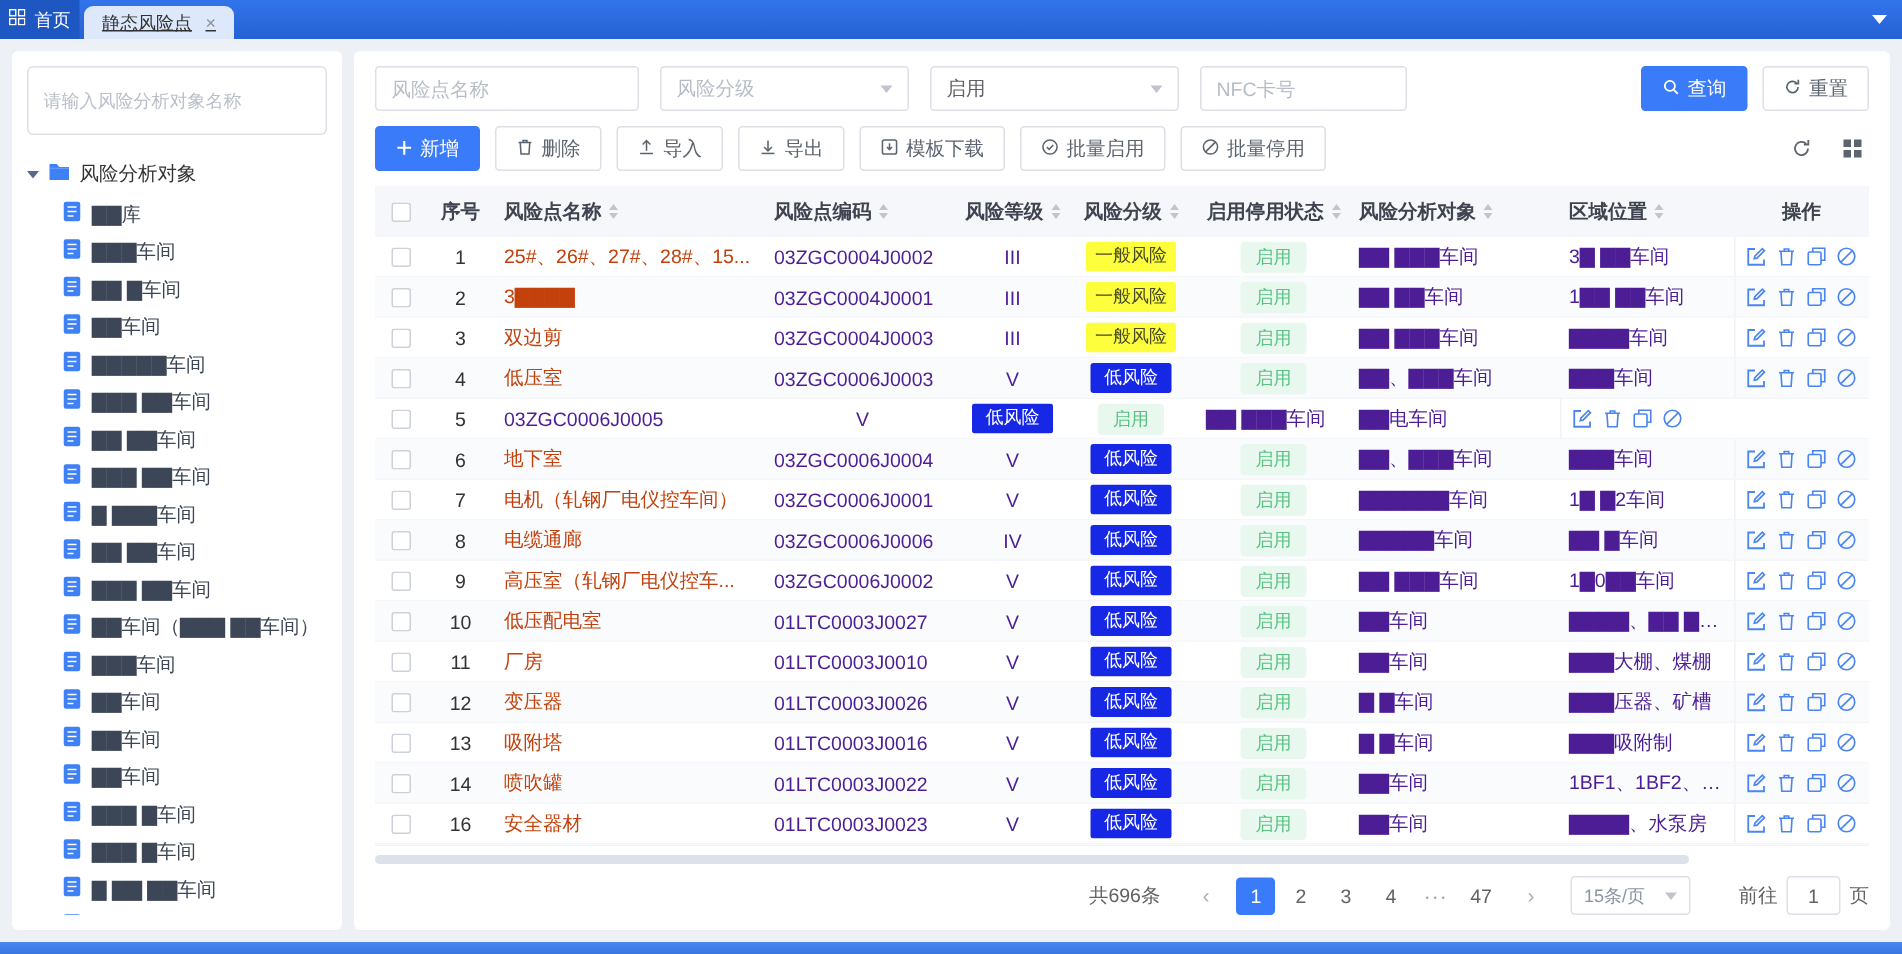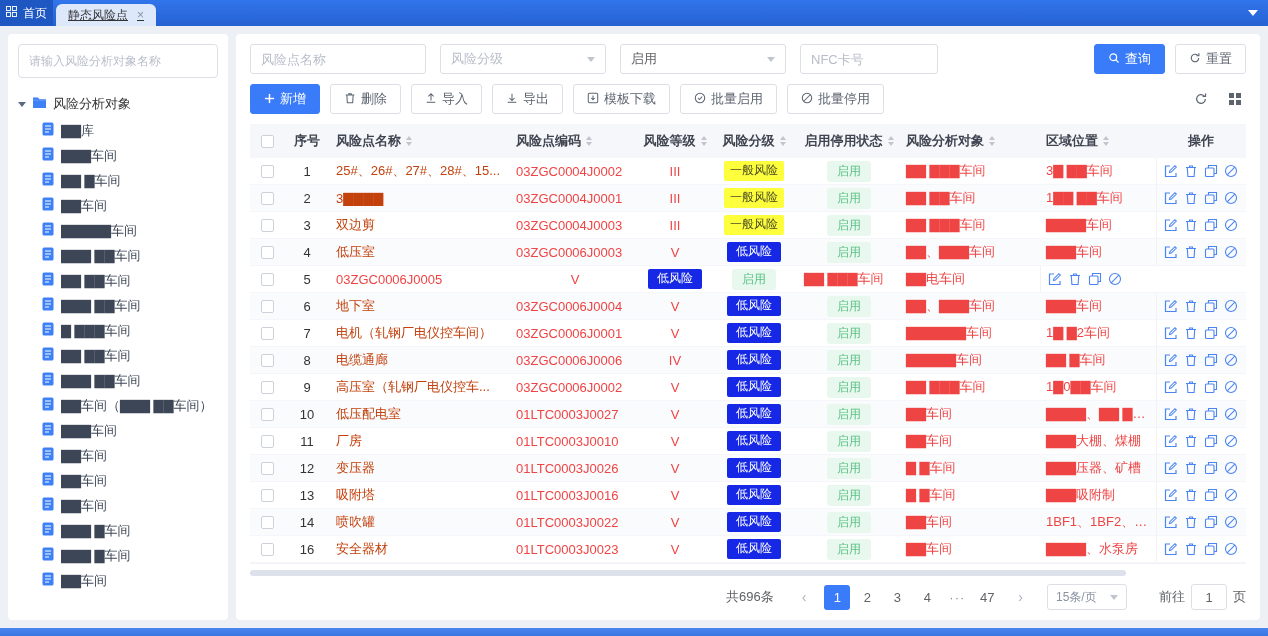--- a/index.html
+++ b/index.html
@@ -13,21 +13,21 @@
 .tab-close{color:#8a93a3;font-size:12px;line-height:1;cursor:pointer;}
 .topbar-caret{position:absolute;right:10px;top:10px;width:0;height:0;border-left:5px solid transparent;border-right:5px solid transparent;border-top:6px solid #fff;cursor:pointer;}
 
 
 .content{display:flex;gap:8px;padding:8px;height:602px;}
 .panel{background:#fff;border-radius:4px;}
 .sidebar{width:220px;padding:10px;overflow:hidden;display:flex;flex-direction:column;}
 .main{flex:1;min-width:0;padding:10px 14px;display:flex;flex-direction:column;}
 
 
-.s-search{width:100%;height:34px;border:1px solid #dcdfe6;border-radius:4px;padding:0 10px;font-size:12px;color:#ec4899;outline:none;font-family:inherit;}
+.s-search{width:100%;height:46px;border:1px solid #dcdfe6;border-radius:4px;padding:0 10px;font-size:12px;color:#ec4899;outline:none;font-family:inherit;}
 .s-search::placeholder{color:#b9bfca;}
 .tree{margin-top:12px;overflow:hidden;flex:1;}
 .tree-root{display:flex;align-items:center;gap:6px;height:28px;cursor:pointer;color:#333;}
 .tcaret{width:0;height:0;border-left:4px solid transparent;border-right:4px solid transparent;border-top:5px solid #5a6a85;}
 .tree-item{display:flex;align-items:center;gap:7px;height:25px;padding-left:24px;cursor:pointer;color:#3c4656;}
 .tree-label{white-space:nowrap;overflow:hidden;text-overflow:ellipsis;font-size:13px;}
 
 
 .filters{display:flex;gap:14px;align-items:center;}
 .f-input{height:30px;border:1px solid #dcdfe6;border-radius:3px;padding:0 10px;font-size:13px;color:#606266;outline:none;font-family:inherit;background:#fff;}
@@ -55,21 +55,21 @@
 .cell{padding:0 6px;white-space:nowrap;overflow:hidden;text-overflow:ellipsis;font-size:13px;}
 .c-check{display:flex;justify-content:center;}
 .c-no,.c-level,.c-grade,.c-status{text-align:center;}
 .cb{width:13px;height:13px;border:1px solid #ccd1da;border-radius:2px;background:#fff;display:inline-block;cursor:pointer;}
 .th{display:flex;align-items:center;cursor:pointer;}
 .th.center{justify-content:center;}
 .sorter{display:inline-flex;flex-direction:column;gap:2px;margin-left:5px;}
 .tri-up{width:0;height:0;border-left:3.5px solid transparent;border-right:3.5px solid transparent;border-bottom:4px solid #c0c4cc;}
 .tri-down{width:0;height:0;border-left:3.5px solid transparent;border-right:3.5px solid transparent;border-top:4px solid #c0c4cc;}
 .link{color:#c2410c;cursor:pointer;overflow:hidden;text-overflow:ellipsis;display:block;}
-.code,.obj,.loc{color:#ef4444;}
+.code,.obj,.loc{color:#4c1d95;}
 .badge{display:inline-block;min-width:54px;padding:3px 6px;font-size:12px;border-radius:2px;text-align:center;line-height:1.1;}
 .badge.general{background:#fdff3d;color:#4a4a22;}
 .badge.low{background:#1628e6;color:#fff;}
 .status{display:inline-block;padding:2px 10px;font-size:12px;border-radius:3px;background:#e8f8ee;color:#58c183;}
 .c-ops{display:flex;gap:5px;align-items:center;justify-content:flex-start;color:#4a85f2;border-left:1px solid #f0f2f5;height:100%;}
 .op-ic{width:15px;height:15px;display:flex;align-items:center;justify-content:center;cursor:pointer;}
 .hscroll{margin-top:6px;height:6px;}
 .hthumb{height:6px;width:88%;background:#dde1e9;border-radius:3px;cursor:pointer;}
 
 
@@ -333,20 +333,31 @@
       <svg width="12" height="14" viewBox="0 0 12 14">
                 <rect x="0.5" y="0.5" width="11" height="13" rx="1.5" fill="#3e80f6"></rect>
                 <line x1="3" y1="4" x2="9" y2="4" stroke="#fff" stroke-width="1"></line>
                 <line x1="3" y1="7" x2="9" y2="7" stroke="#fff" stroke-width="1"></line>
                 <line x1="3" y1="10" x2="7" y2="10" stroke="#fff" stroke-width="1"></line>
               </svg>
     </span>
     <span class="tree-label">▇▇▇ ▇车间</span>
   </div>
 
+  <div class="tree-item">
+    <span>
+      <svg width="12" height="14" viewBox="0 0 12 14">
+                <rect x="0.5" y="0.5" width="11" height="13" rx="1.5" fill="#3e80f6"></rect>
+                <line x1="3" y1="4" x2="9" y2="4" stroke="#fff" stroke-width="1"></line>
+                <line x1="3" y1="7" x2="9" y2="7" stroke="#fff" stroke-width="1"></line>
+                <line x1="3" y1="10" x2="7" y2="10" stroke="#fff" stroke-width="1"></line>
+              </svg>
+    </span>
+    <span class="tree-label">▇ ▇▇ ▇▇车间</span>
+  </div>
 
   <div class="tree-item">
     <span>
       <svg width="12" height="14" viewBox="0 0 12 14">
                 <rect x="0.5" y="0.5" width="11" height="13" rx="1.5" fill="#3e80f6"></rect>
                 <line x1="3" y1="4" x2="9" y2="4" stroke="#fff" stroke-width="1"></line>
                 <line x1="3" y1="7" x2="9" y2="7" stroke="#fff" stroke-width="1"></line>
                 <line x1="3" y1="10" x2="7" y2="10" stroke="#fff" stroke-width="1"></line>
               </svg>
     </span>

